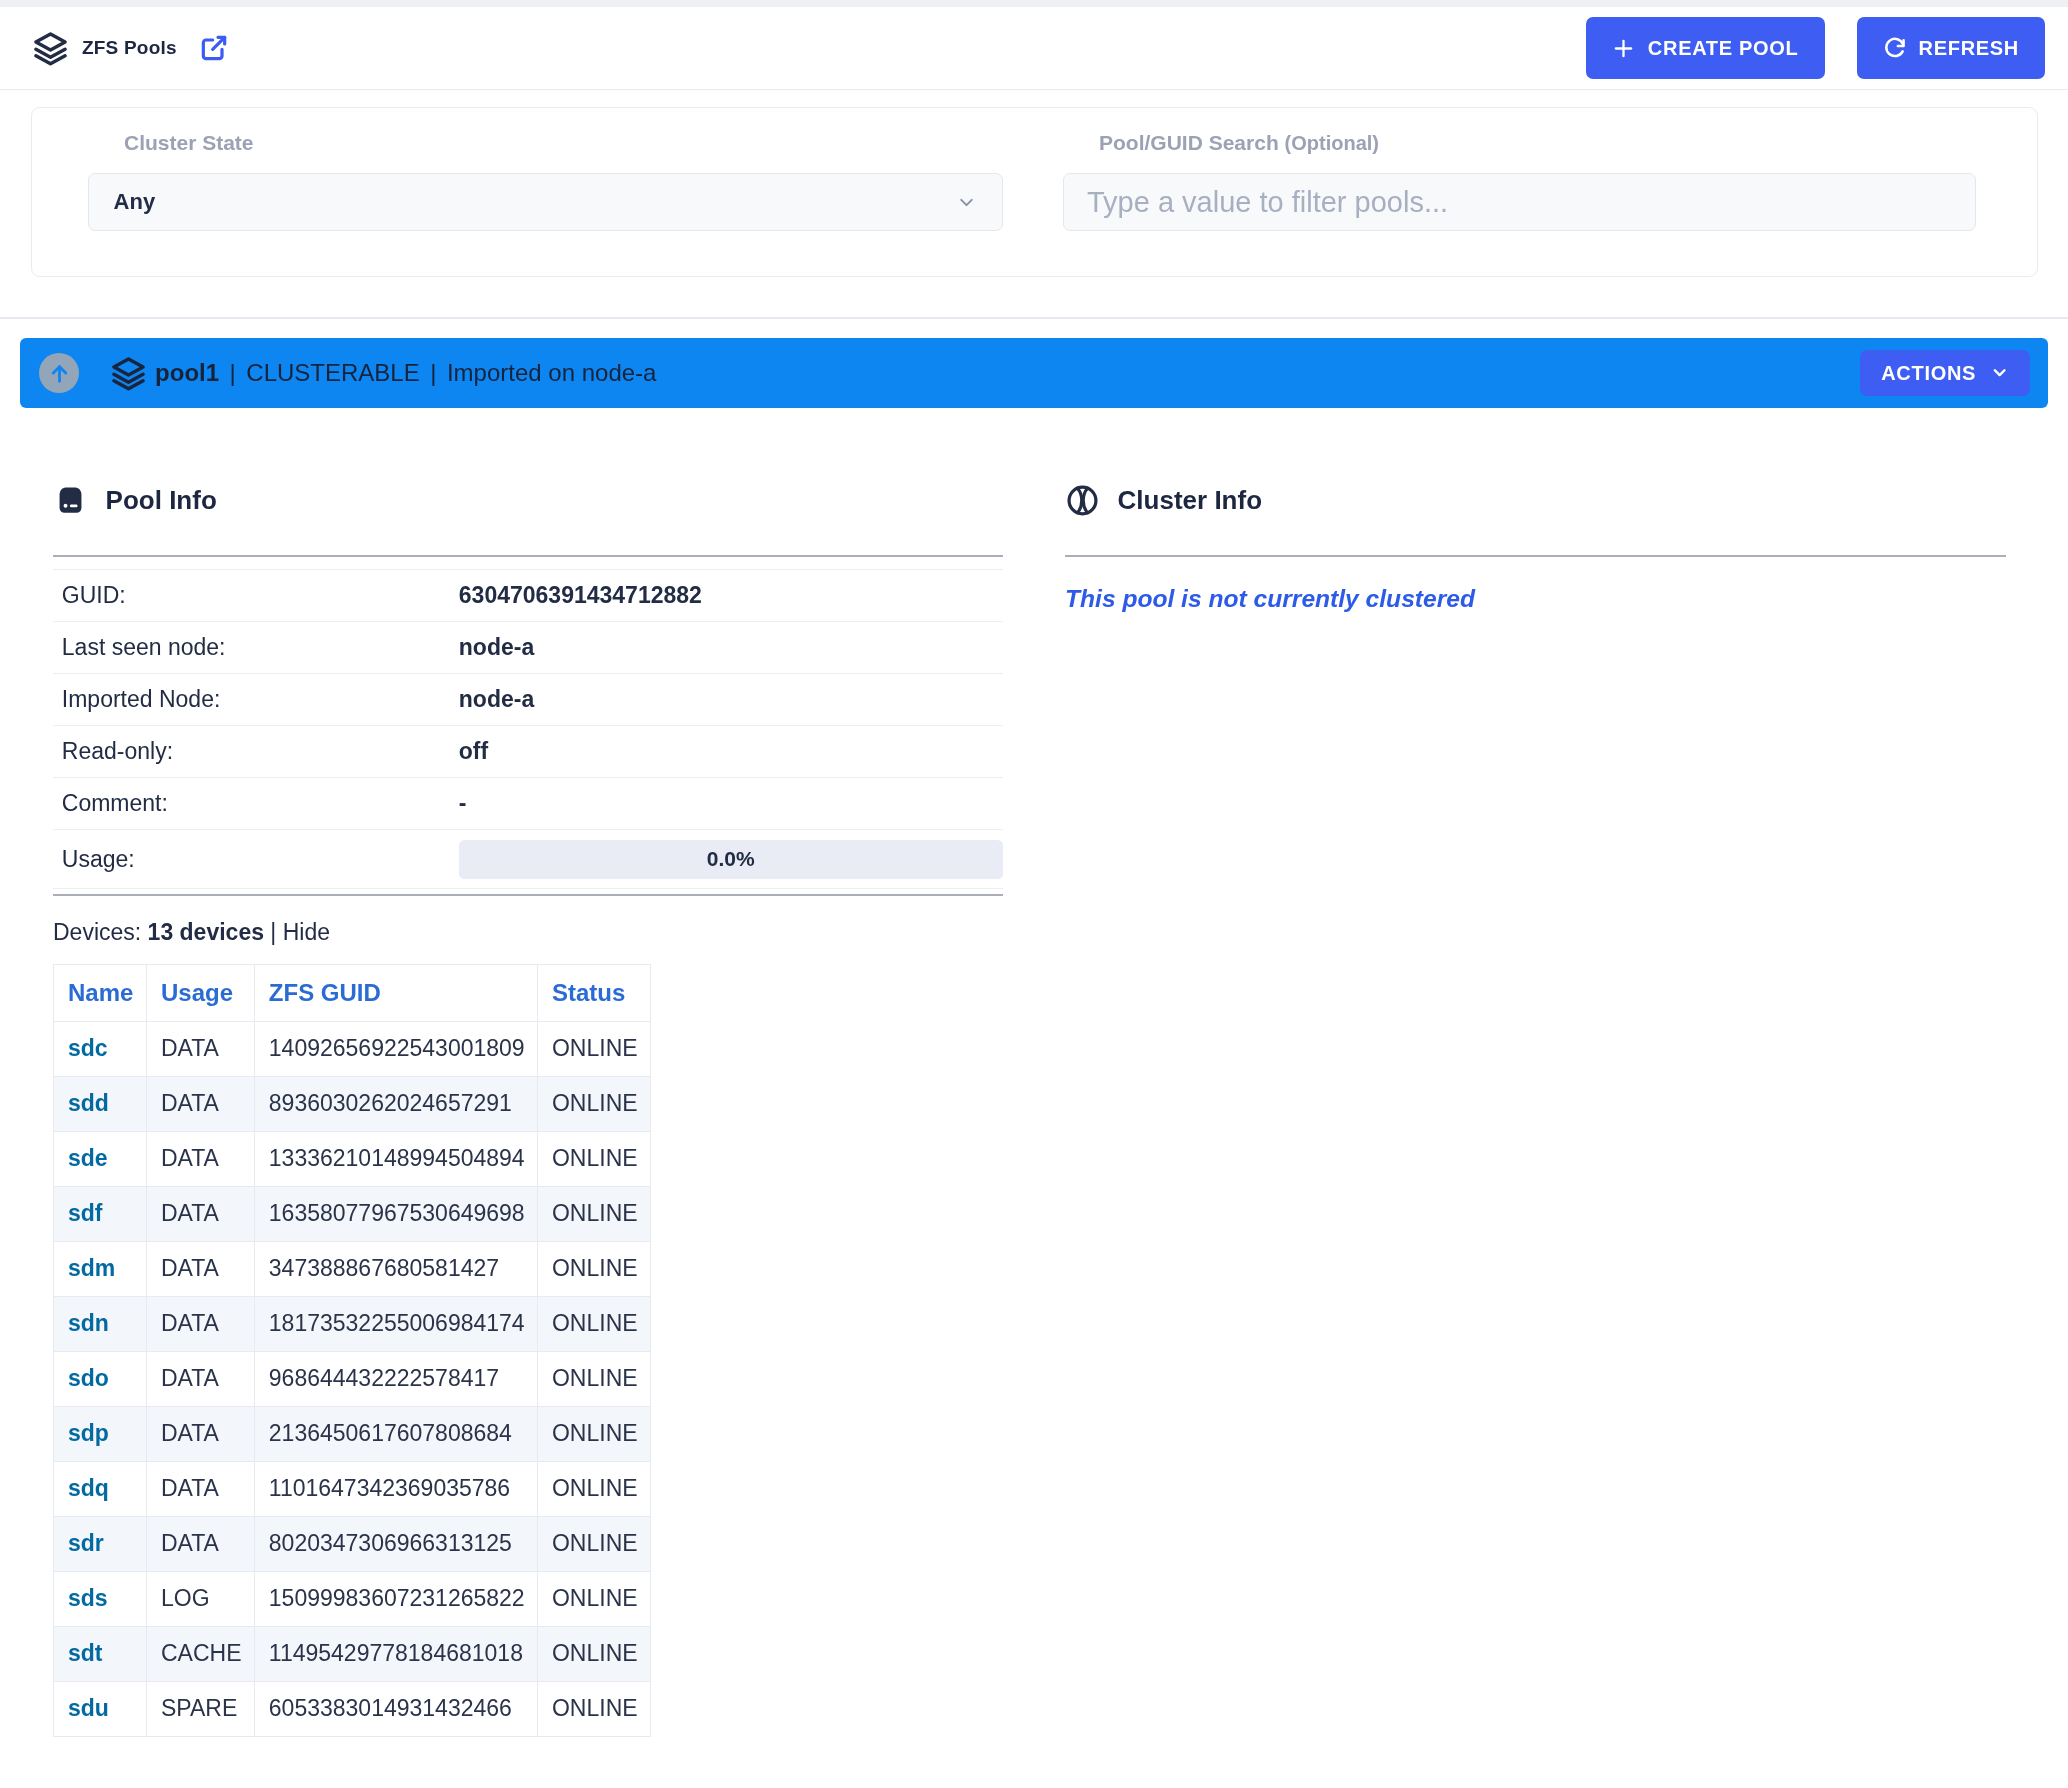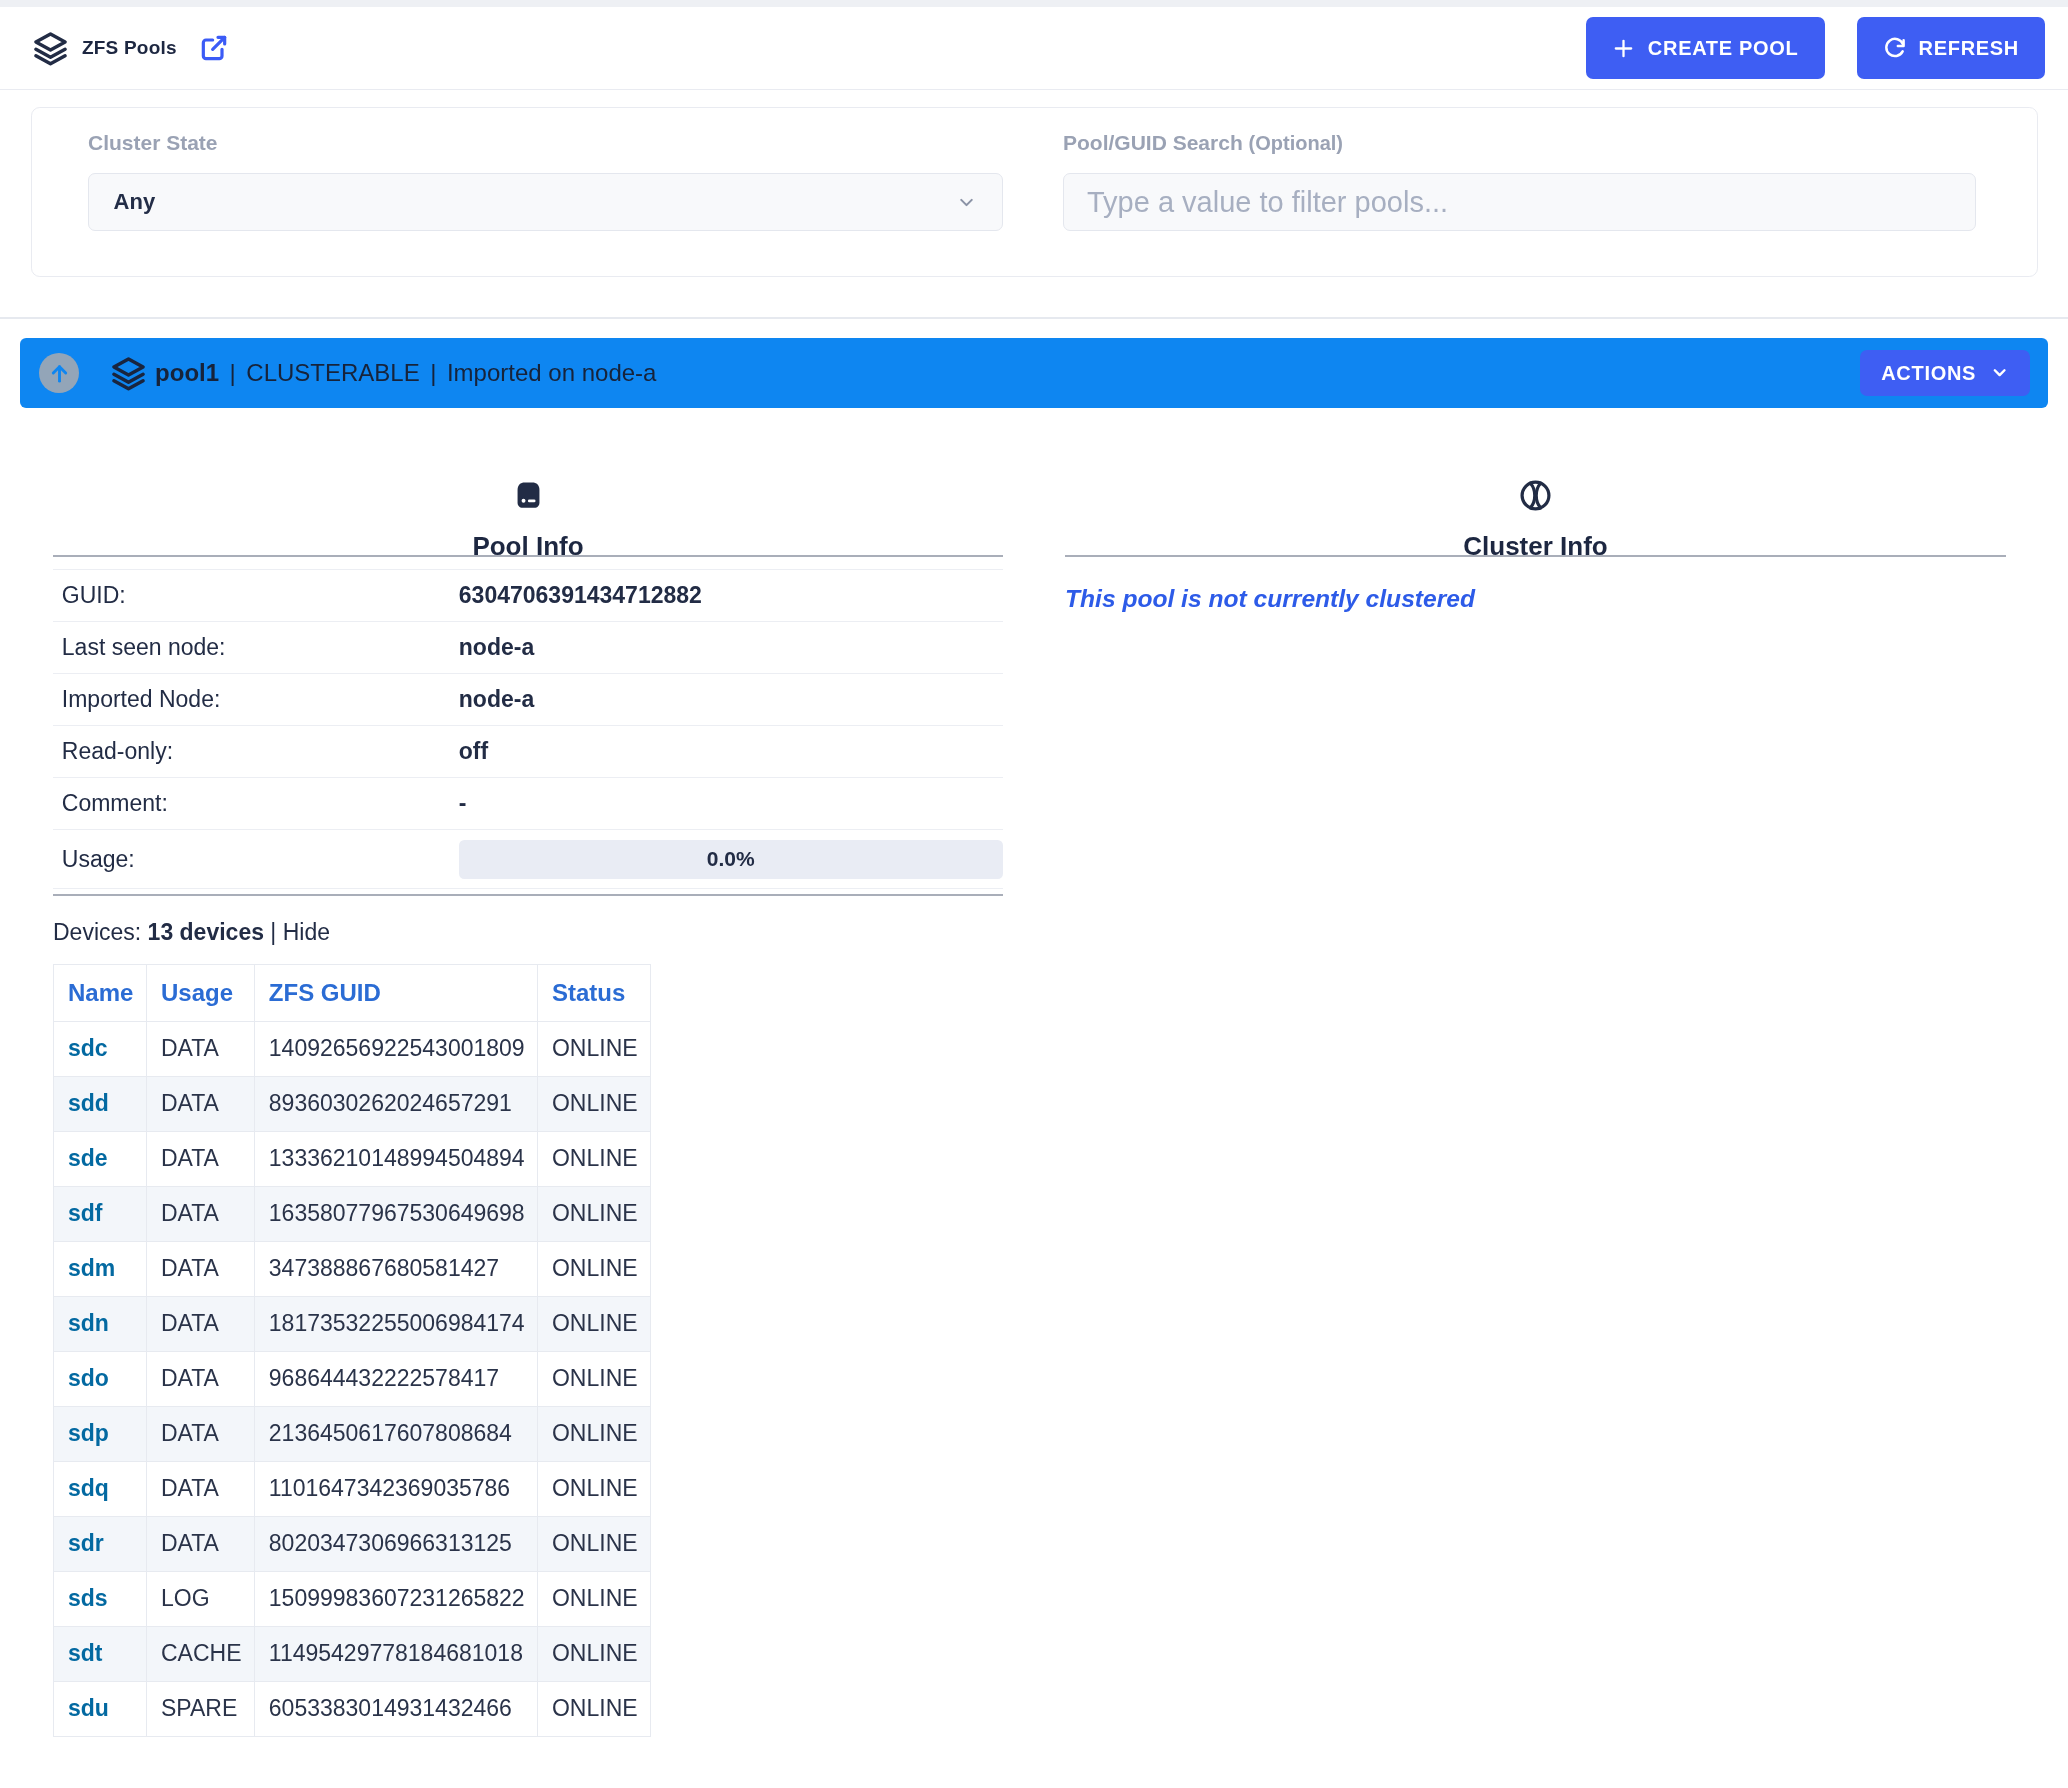--- a/index.html
+++ b/index.html
@@ -29,21 +29,21 @@
     height: 62px; padding: 0 26px; font-size: 20px; font-weight: bold;
     letter-spacing: 0.7px; display: flex; align-items: center; gap: 13px; cursor: pointer;
     font-family: "Liberation Sans", sans-serif;
   }
 
   
   .filter-card {
     position: absolute; top: 107px; left: 31px; right: 30px; height: 170px;
     border: 0.9px solid #e9ebf1; border-radius: 8.8px; background: #fff; box-sizing: border-box;
   }
-  .filter-label { position: absolute; font-size: 21px; font-weight: bold; color: #9aa2b4; }
+  .filter-label { position: absolute; font-size: 21px; font-weight: bold; color: #9aa2b4; margin-left: 36px; }
   .filter-label .optional { font-size: 20px; }
   .lbl-cluster { left: 56px; top: 23px; }
   .lbl-search { left: 1031px; top: 23px; }
   .select-box {
     position: absolute; left: 56px; top: 65px; width: 915px; height: 58px;
     background: #f8f9fb; border: 0.9px solid #e4e7ee; border-radius: 7px;
     display: flex; align-items: center; justify-content: space-between;
     padding: 0 24.6px; box-sizing: border-box; cursor: pointer;
   }
   .select-value { font-size: 22px; font-weight: bold; color: #232d47; }
@@ -78,21 +78,21 @@
   .actions-btn {
     margin-left: auto; background: #3e5ef3; color: #fff; border: none; border-radius: 7px;
     height: 46px; padding: 0 21px; font-size: 20px; font-weight: bold; letter-spacing: 0.7px;
     display: flex; align-items: center; gap: 14px; cursor: pointer;
     font-family: "Liberation Sans", sans-serif;
   }
 
   
   .left-col  { position: absolute; left: 53px;  top: 478px; width: 950px; }
   .right-col { position: absolute; left: 1065px; top: 478px; width: 941px; }
-  .section-header { display: flex; align-items: center; gap: 17.6px; height: 44px; flex-direction: column; }
+  .section-header { display: flex; align-items: center; gap: 17.6px; height: 44px; }
   .section-title { font-size: 26px; font-weight: bold; color: #1d2741; }
   .section-header .icon { color: #222c45; }
   .section-divider { height: 1.8px; background: #a9aeb9; margin-top: 33px; }
 
   
   .spacer-row { height: 12.3px; border-bottom: 0.9px solid #eceef3; }
   .info-row {
     display: flex; align-items: center; height: 51px;
     border-bottom: 0.9px solid #eceef3; font-size: 23px; color: #222c45;
   }

